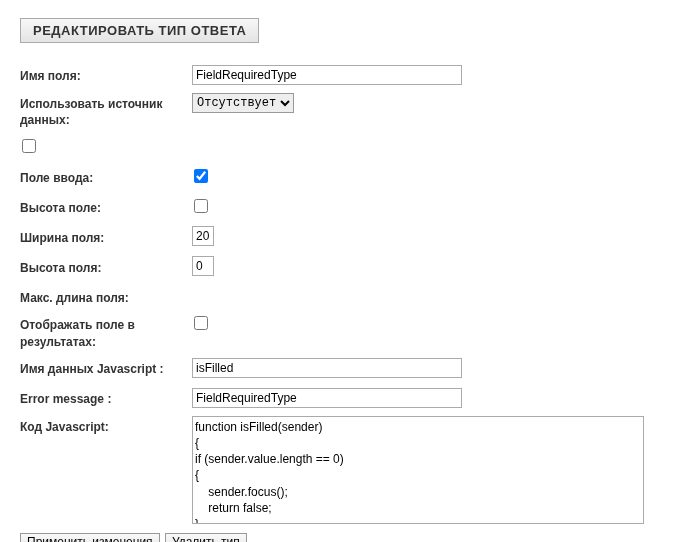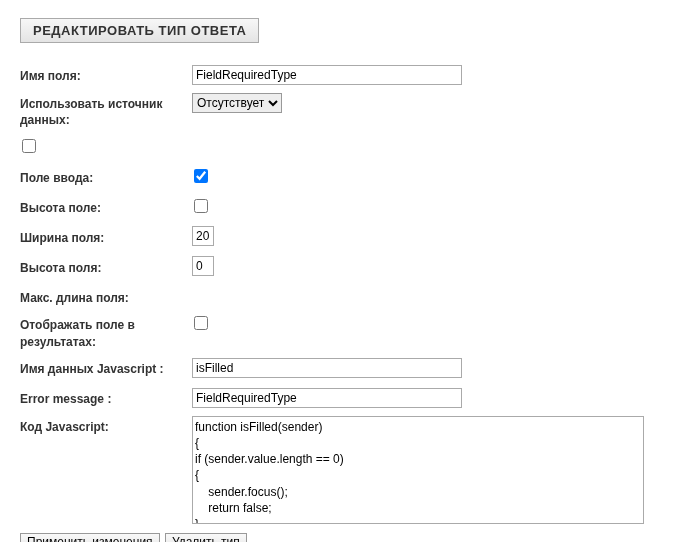--- a/index.html
+++ b/index.html
@@ -47,21 +47,21 @@
     input[type="text"].wide { width: 270px; }
     input[type="text"].narrow { width: 22px; }
     input[type="text"] {
       font-family: inherit;
       font-size: 12px;
       padding: 1px 3px;
       border: 1px solid #aaa;
       height: 20px;
     }
     select {
-      font-family: Liberation Sans, sans-serif;
+      font-family: Liberation Mono, monospace;
       font-size: 12px;
       border: 1px solid #999;
       background: #eee;
       height: 20px;
     }
     input[type="checkbox"] {
       margin: 2px 0 0 2px;
       width: 14px;
       height: 14px;
     }

